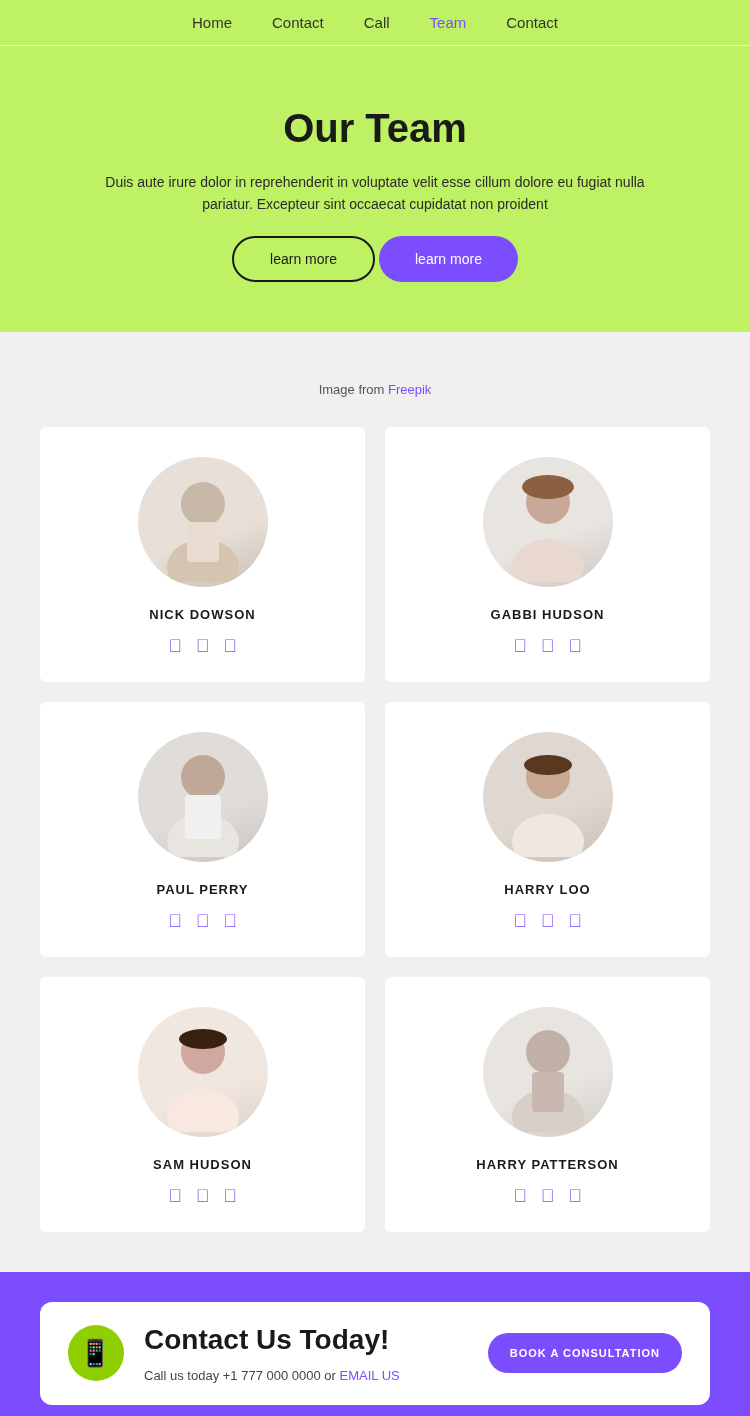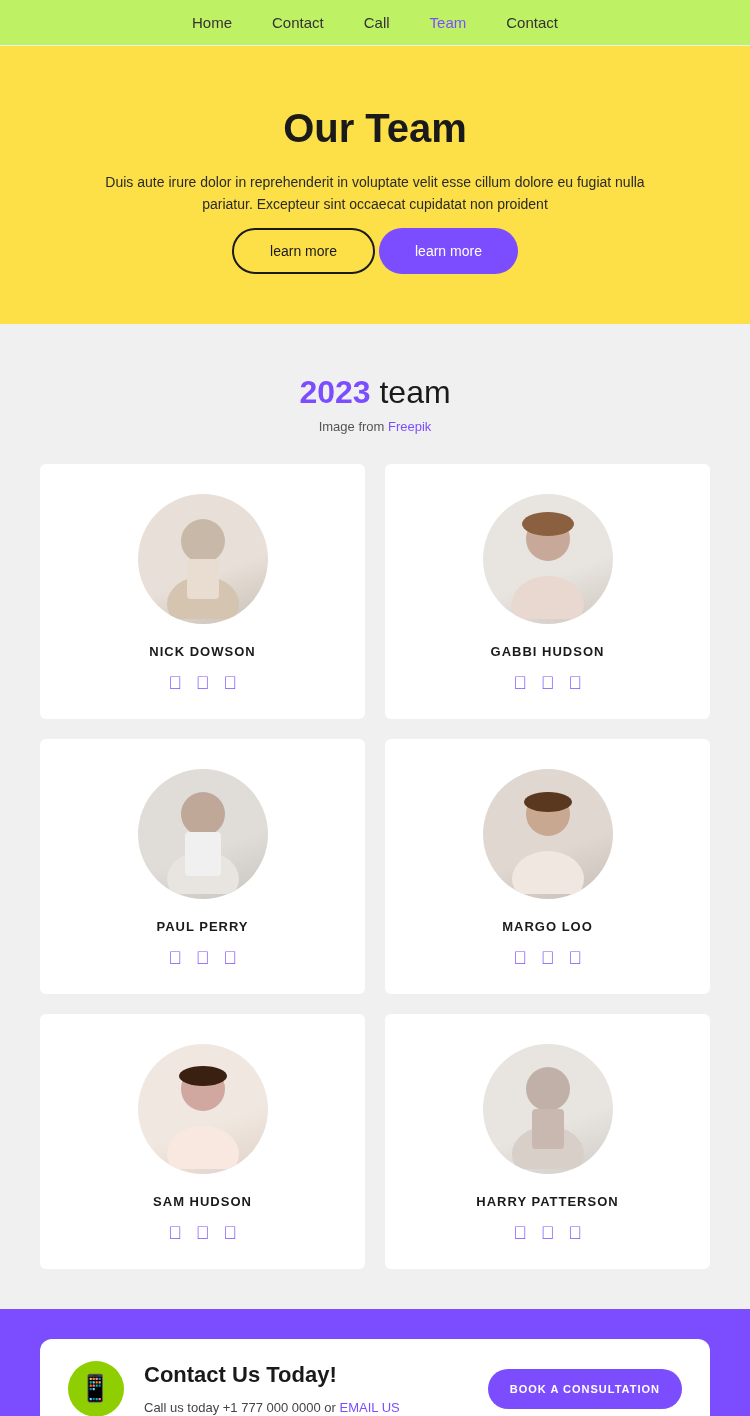--- a/index.html
+++ b/index.html
@@ -17,35 +17,35 @@
     }
     nav a {
       text-decoration: none;
       color: #333;
       font-size: 15px;
     }
     nav a.active { color: #7c4dff; }
 
     
     .hero {
-      background: #fde047;
+      background: #bef264;
       text-align: center;
       padding: 60px 100px 50px;
     }
     .hero h1 {
       font-size: 40px;
       font-weight: 700;
       color: #1a1a1a;
       margin-bottom: 20px;
     }
     .hero p {
       font-size: 14px;
       color: #2a2a2a;
       line-height: 1.6;
-      margin-bottom: 12px;
+      margin-bottom: 20px;
     }
     .hero-buttons {
       display: flex;
       justify-content: center;
       gap: 4px;
     }
     .btn-outline {
       padding: 13px 36px;
       border: 2px solid #1a1a1a;
       background: transparent;
@@ -174,21 +174,21 @@
       flex-shrink: 0;
     }
     .contact-icon-wrap span {
       font-size: 26px;
       color: #fff;
     }
     .contact-text {
       flex: 1;
     }
     .contact-text h3 {
-      font-size: 22px;
+      font-size: 28px;
       font-weight: 700;
       color: #1a1a1a;
       margin-bottom: 12px;
     }
     .contact-text p {
       font-size: 13px;
       color: #444;
     }
     .contact-text a {
       color: #7c4dff;
@@ -221,25 +221,20 @@
 <section class="hero">
   <h1>Our Team</h1>
   <p>Duis aute irure dolor in reprehenderit in voluptate velit esse cillum dolore eu fugiat nulla pariatur. Excepteur sint occaecat cupidatat non proident</p>
   <div class="hero-buttons">
     <button class="btn-outline">learn more</button>
     <button class="btn-filled">learn more</button>
   </div>
 </section>
 
 <section class="team-section">
-  <h2>
-    <span class="year">2023</span>
-    <span> </span>
-    <span class="word">team</span>
-  </h2>
   <p class="image-credit">
     <span>Image from </span><a>Freepik</a>
   </p>
 
   <div class="team-grid">
 
     <div class="team-card">
       <div class="avatar-circle avatar-nick">
         <svg class="person-svg" viewBox="0 0 120 120" xmlns="http://www.w3.org/2000/svg">
           <circle cx="60" cy="42" r="22" fill="#c8b8a8"></circle>
@@ -288,21 +283,21 @@
     </div>
 
     <div class="team-card">
       <div class="avatar-circle avatar-margo">
         <svg class="person-svg" viewBox="0 0 120 120" xmlns="http://www.w3.org/2000/svg">
           <circle cx="60" cy="40" r="22" fill="#c8a890"></circle>
           <ellipse cx="60" cy="105" rx="36" ry="28" fill="#f0e8e0"></ellipse>
           <ellipse cx="60" cy="28" rx="24" ry="10" fill="#5a3820"></ellipse>
         </svg>
       </div>
-      <div class="member-name">MARGO LOO</div>
+      <div class="member-name">HARRY LOO</div>
       <div class="social-icons">
         <a class="social-icon"></a>
         <a class="social-icon"></a>
         <a class="social-icon"></a>
       </div>
     </div>
 
     <div class="team-card">
       <div class="avatar-circle avatar-sam">
         <svg class="person-svg" viewBox="0 0 120 120" xmlns="http://www.w3.org/2000/svg">

